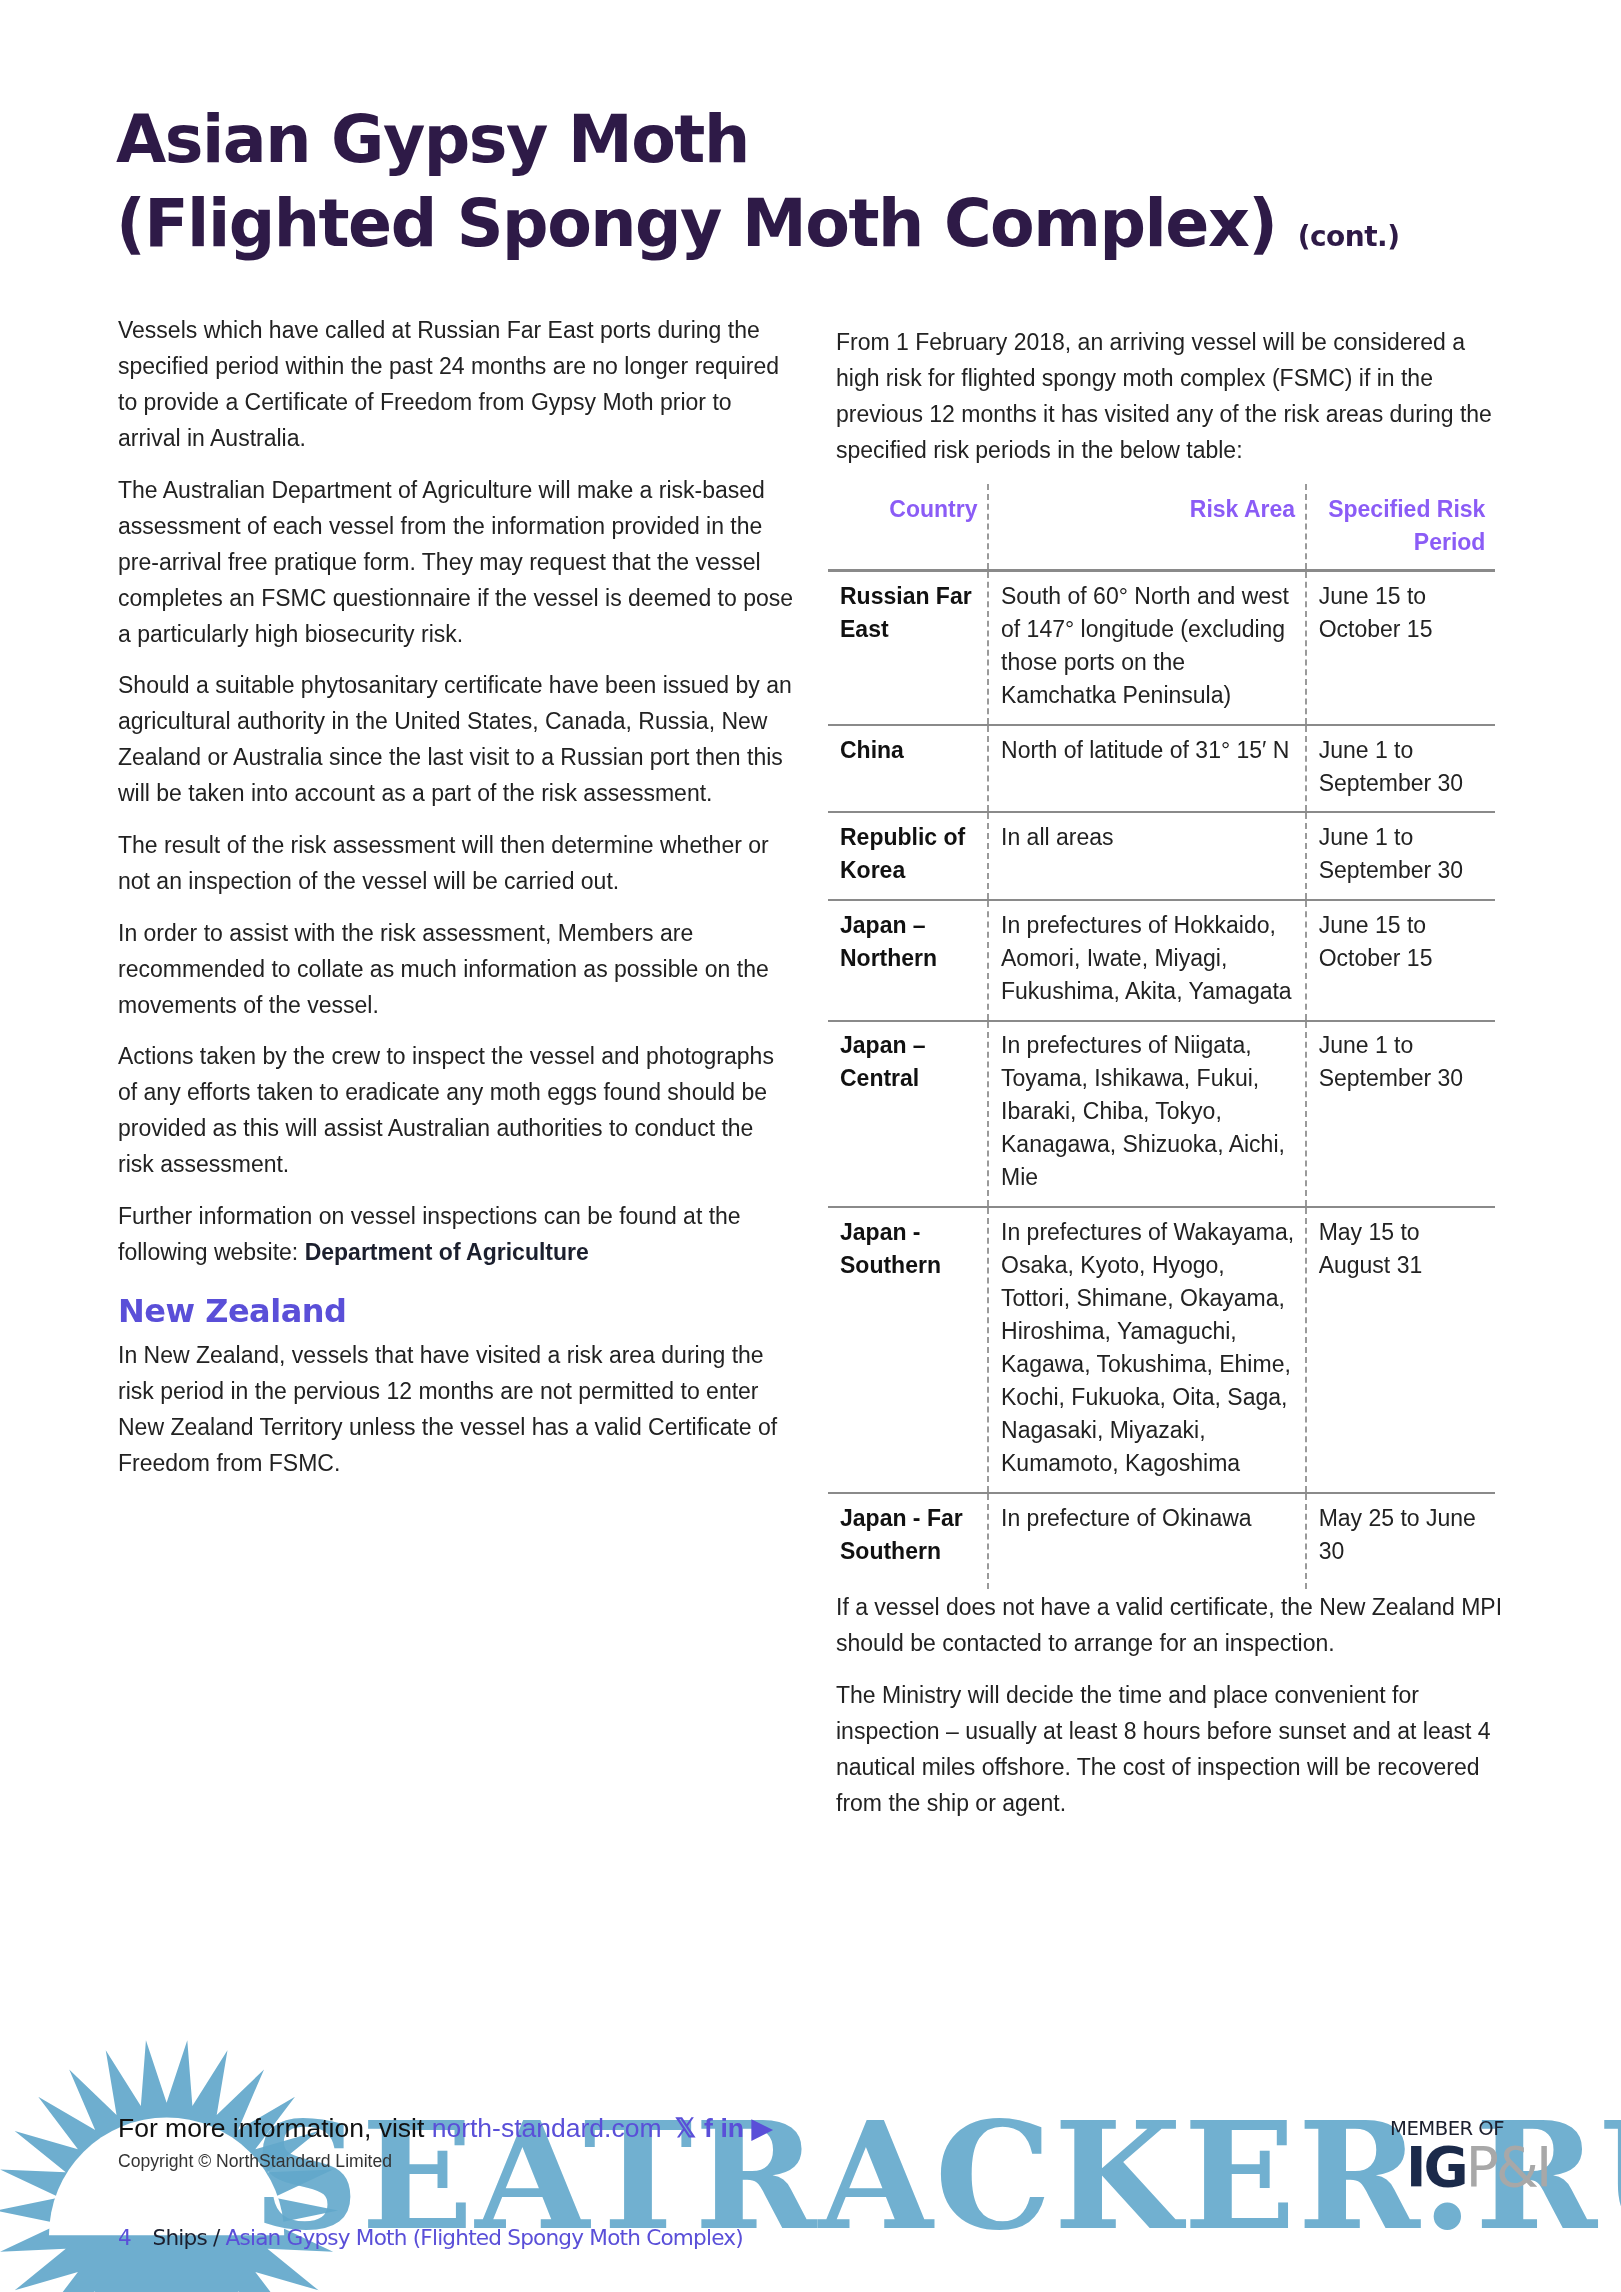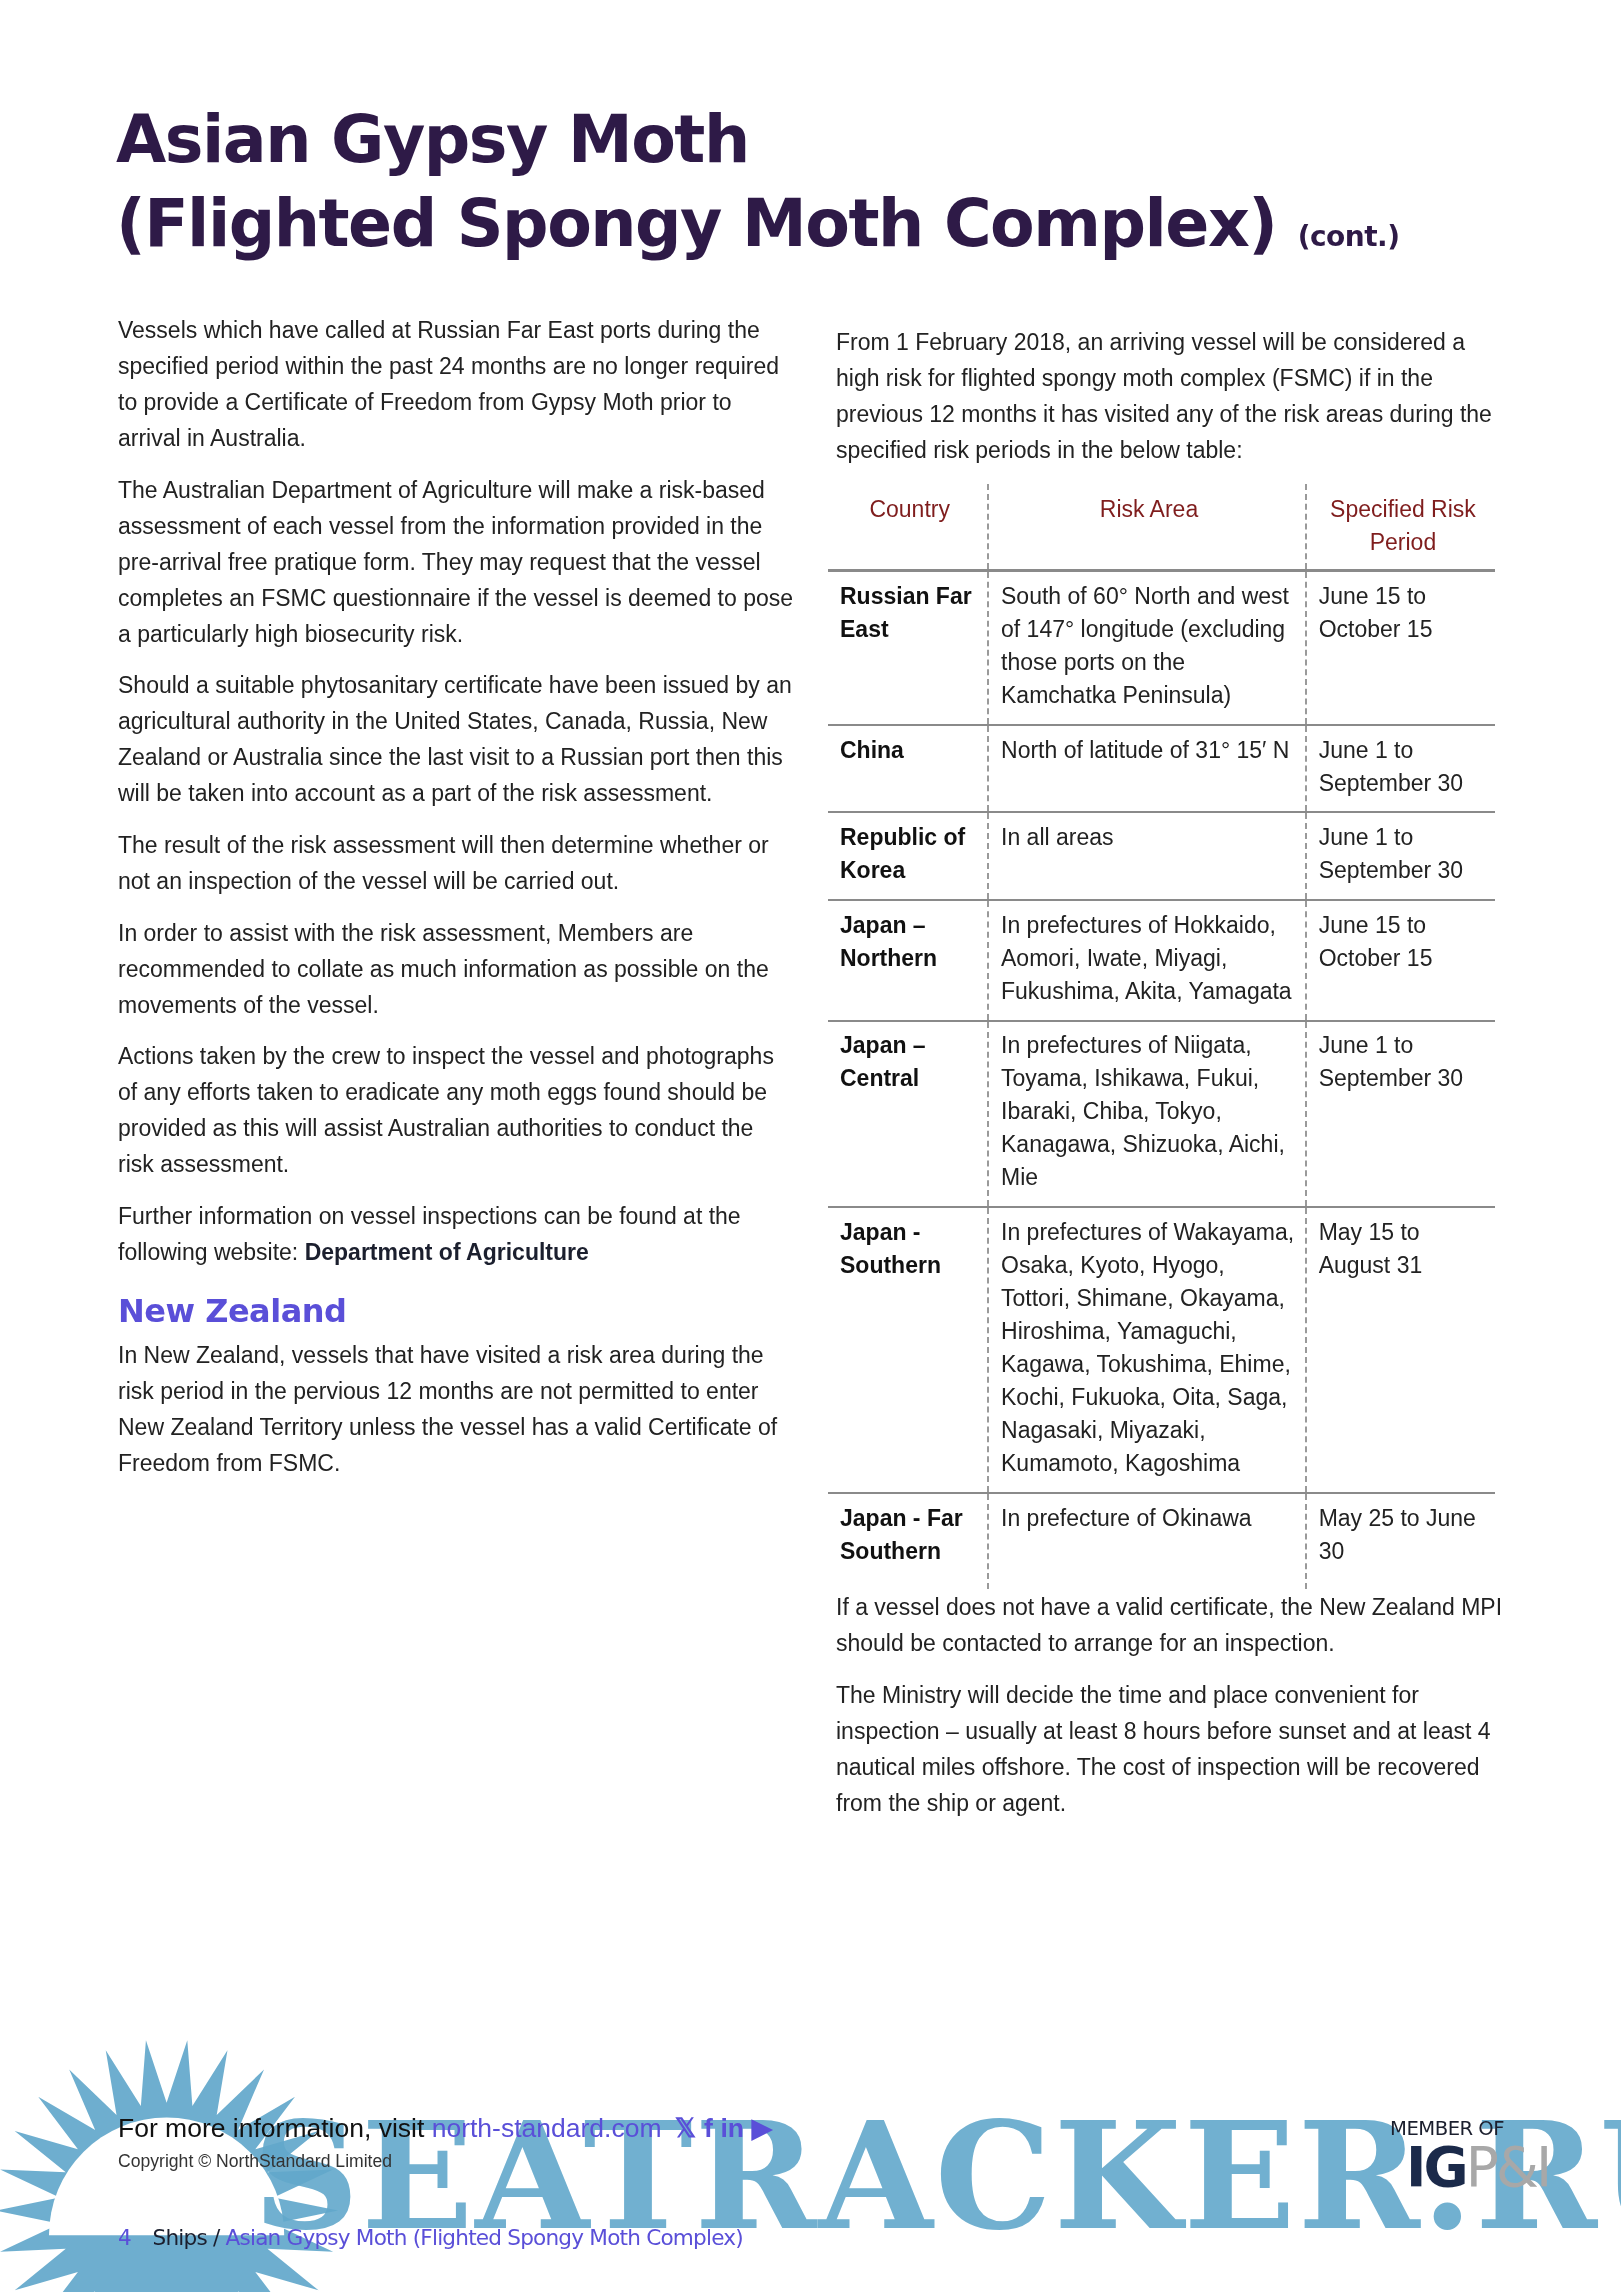--- a/index.html
+++ b/index.html
@@ -10,21 +10,21 @@
   .title .cont { font-size:28px; letter-spacing:-0.5px; }
   .col { position:absolute; top:312px; }
   .left { left:118px; width:676px; }
   .right { left:836px; width:676px; top:324px; }
   h2 { font-family:"DejaVu Sans", sans-serif; font-weight:bold; color:#5a4fd8; font-size:32px;
        margin:0 0 3.9px 0; line-height:43px; letter-spacing:-0.5px; }
   p { margin:0 0 15.7px 0; font-size:23px; line-height:36px; color:#222; font-weight:300; }
   p b, .link { font-weight:bold; color:#1b1f2e; }
   .nzh { margin-top:19.6px; }
   table { border-collapse:collapse; width:667px; margin:9.8px 0 0 -7.8px; font-size:23px; line-height:33px; }
-  th { text-align:center; font-weight:normal; vertical-align:top; padding:9.8px 9.8px 9.8px 13.7px; color:#7f1d1d; }
+  th { text-align:right; font-weight:bold; vertical-align:top; padding:9.8px 9.8px 9.8px 13.7px; color:#8b5cf6; }
   td { vertical-align:top; padding:7.8px 9.8px 11.8px 11.8px; color:#222; }
   td.country { font-weight:bold; color:#111; }
   tr.head th { border-bottom:3.9px solid #8a8a8a; }
   tr.row td { border-bottom:2.9px solid #8a8a8a; }
   tr.row.last td { border-bottom:none; padding-bottom:21.6px; }
   .c1 { width:137px; } .c2 { width:299px; } .c3 { width:167px; }
   th.c2, th.c3, td.c2, td.c3 { border-left:2px dashed #9a9a9a; }
   .after { margin-top:43px; }
   
   .foot-info { position:absolute; left:118px; top:2112px; font-size:26.5px; color:#111; white-space:nowrap; }

